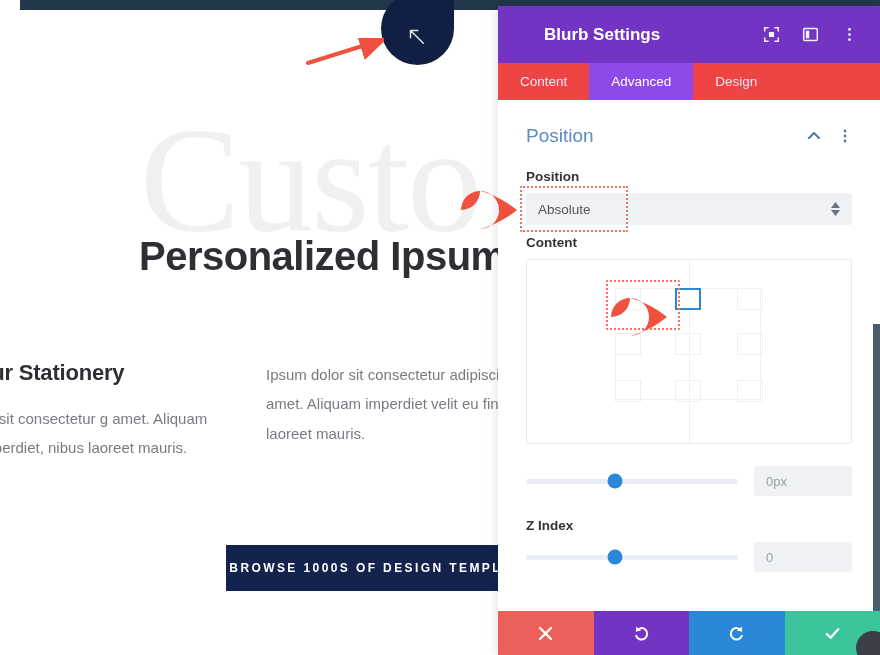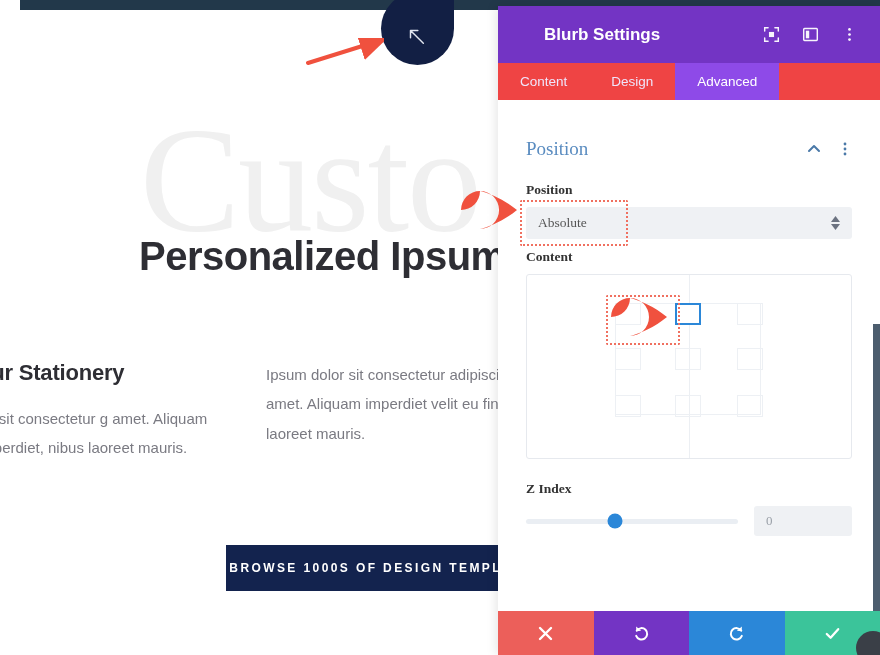--- a/index.html
+++ b/index.html
@@ -79,22 +79,21 @@
 
   .tabs { height:37px; background:#ef4444; display:flex; flex:0 0 auto;align-items:flex-end; }
   .tab {
     padding:0 22px; height:37px; display:flex; align-items:center;
     color:#efe5fb; font-size:13.5px; cursor:pointer;
   }
   .tab.active { background:#8e4ae8; color:#ffffff; }
 
   .panel-body {
     flex:1; overflow:hidden; position:relative; background:#fff;
-    padding: 16px 0 0 0;
-    font-family: Liberation Serif, serif;
+    padding: 3px 0 0 0;
   }
   .body-inner { padding: 22px 28px 0 28px; }
 
   .sec-head {
     display:flex; align-items:center; margin-bottom:22px;
   }
   .sec-title { font-size:19px; color:#5a8cc0; font-weight:400; flex:1; }
   .sec-ctl { display:flex; align-items:center; gap:16px; }
 
   .field { margin-bottom:22px; }
@@ -239,22 +238,22 @@
         <svg class="hdr-icon" viewBox="0 0 20 20">
           <circle cx="10" cy="4" r="1.6" fill="#fff"></circle>
           <circle cx="10" cy="10" r="1.6" fill="#fff"></circle>
           <circle cx="10" cy="16" r="1.6" fill="#fff"></circle>
         </svg>
       </div>
     </div>
 
     <div class="tabs">
       <div class="tab">Content</div>
+      <div class="tab active">Advanced</div>
       <div class="tab">Design</div>
-      <div class="tab active">Advanced</div>
     </div>
 
     <div class="panel-body">
       <div class="body-inner">
 
         <div class="sec-head">
           <div class="sec-title">Position</div>
           <div class="sec-ctl">
             <svg width="16" height="16" viewBox="0 0 16 16">
               <path d="M3 10 L8 5 L13 10" stroke="#4a79a8" stroke-width="2" fill="none" stroke-linecap="round" stroke-linejoin="round"></path>
@@ -298,20 +297,26 @@
               <div class="loc-cell" style="left:121px; top:44px;"></div>
               <div class="loc-cell" style="left:-1px;  top:91px;"></div>
               <div class="loc-cell" style="left:59px;  top:91px;"></div>
               <div class="loc-cell" style="left:121px; top:91px;"></div>
             </div>
             <div class="dotted-hl hl-loc"></div>
           </div>
         </div>
 
         <div class="field">
+          <div class="slider-row">
+            <div class="slider-track">
+              <div class="slider-knob" style="left: 42%;"></div>
+            </div>
+            <div class="slider-val">0px</div>
+          </div>
         </div>
 
         <div class="field">
           <div class="field-label">Z Index</div>
           <div class="slider-row">
             <div class="slider-track">
               <div class="slider-knob" style="left: 42%;"></div>
             </div>
             <div class="slider-val">0</div>
           </div>

